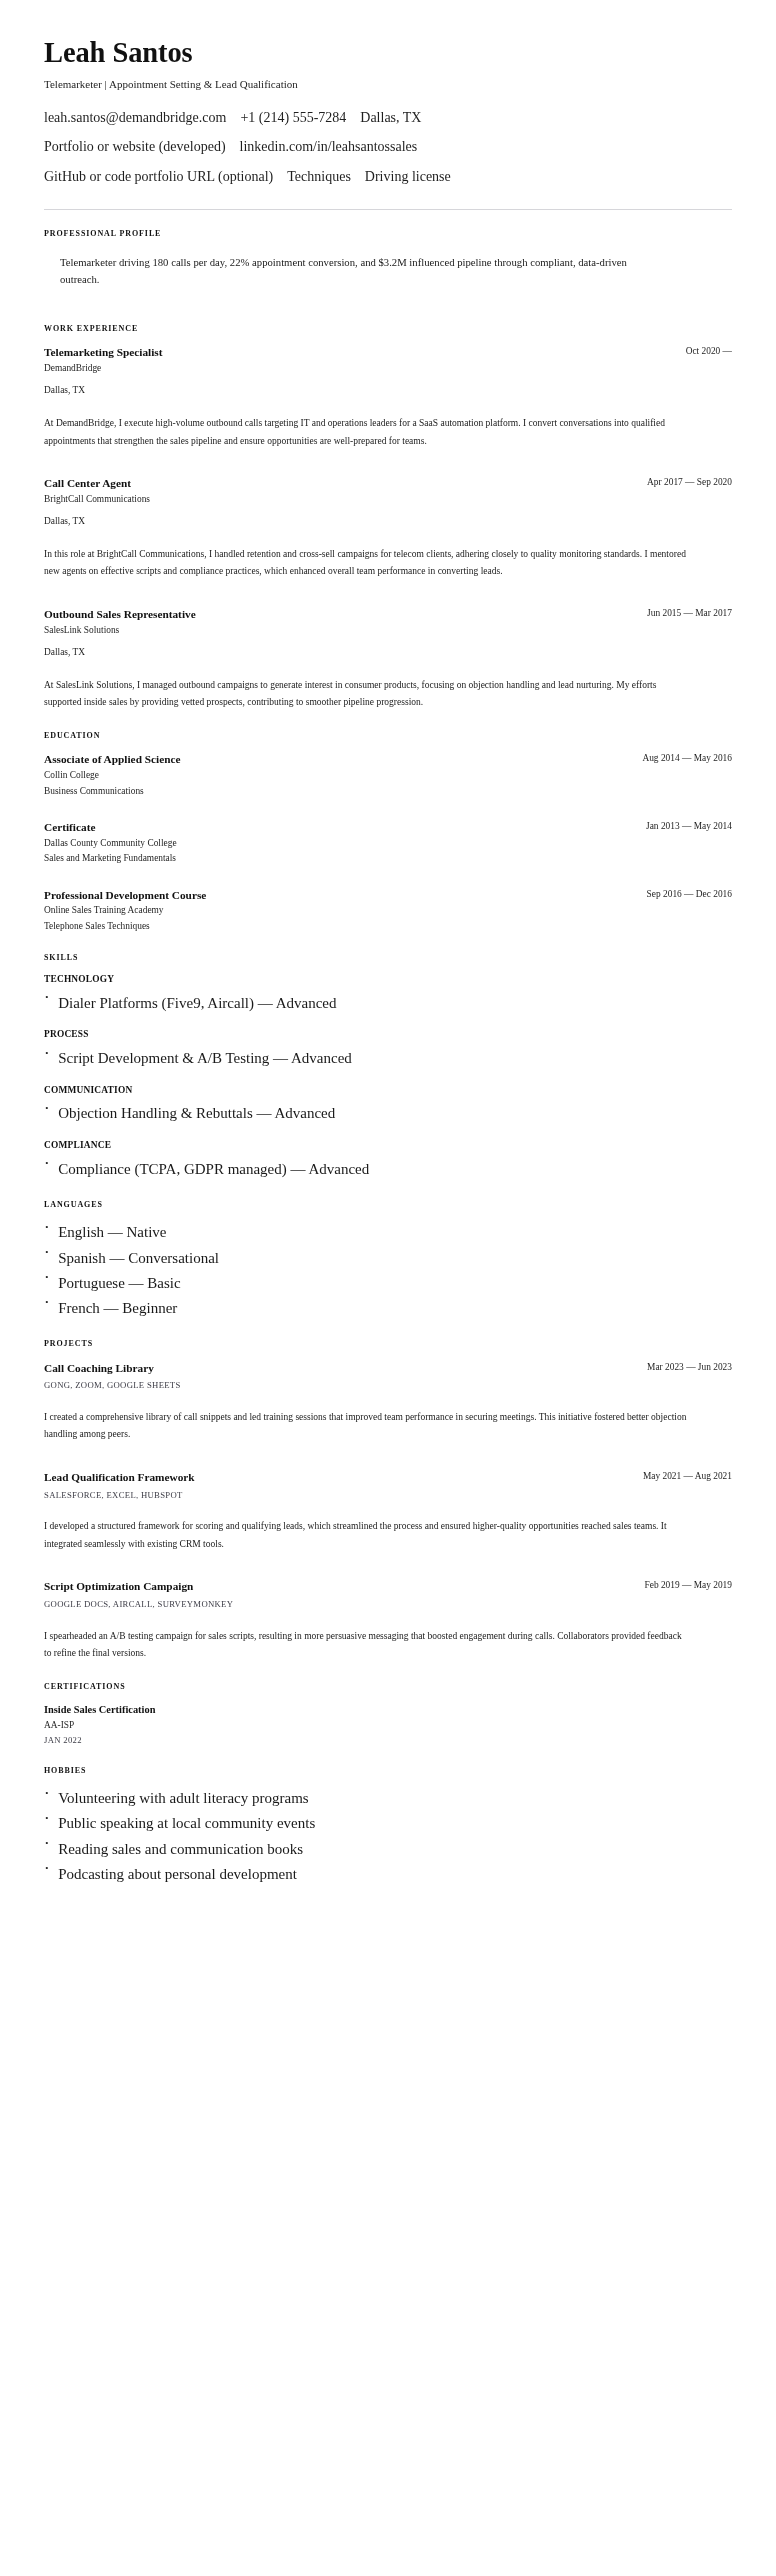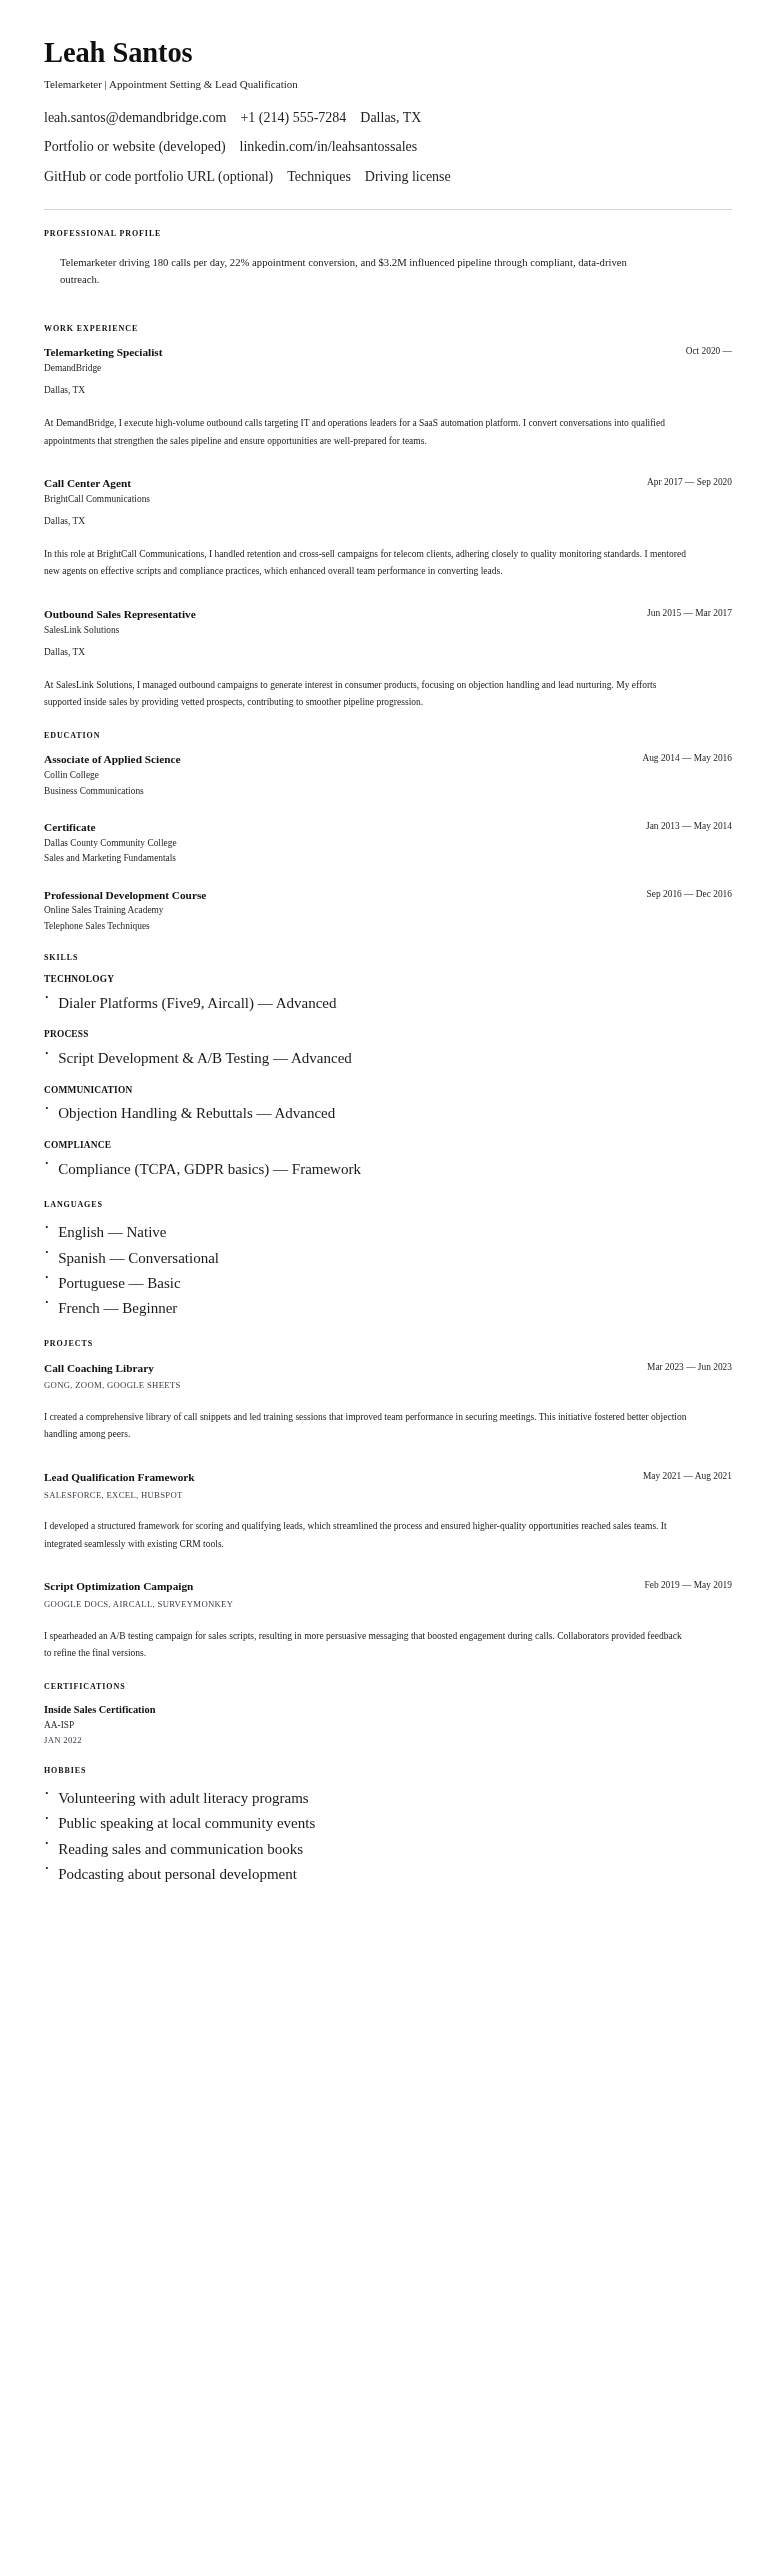--- a/index.html
+++ b/index.html
@@ -314,21 +314,21 @@
     <div class="skill-group">
       <h3 class="skill-group-title">COMMUNICATION</h3>
       <ul class="bullets">
         <li>Objection Handling &amp; Rebuttals — Advanced</li>
       </ul>
     </div>
 
     <div class="skill-group">
       <h3 class="skill-group-title">COMPLIANCE</h3>
       <ul class="bullets">
-        <li>Compliance (TCPA, GDPR basics) — Framework</li>
+        <li>Compliance (TCPA, GDPR managed) — Advanced</li>
       </ul>
     </div>
   </section>
 
   <section class="section">
     <h2 class="section-title">LANGUAGES</h2>
     <ul class="bullets">
       <li>English — Native</li>
       <li>Spanish — Conversational</li>
       <li>Portuguese — Basic</li>

